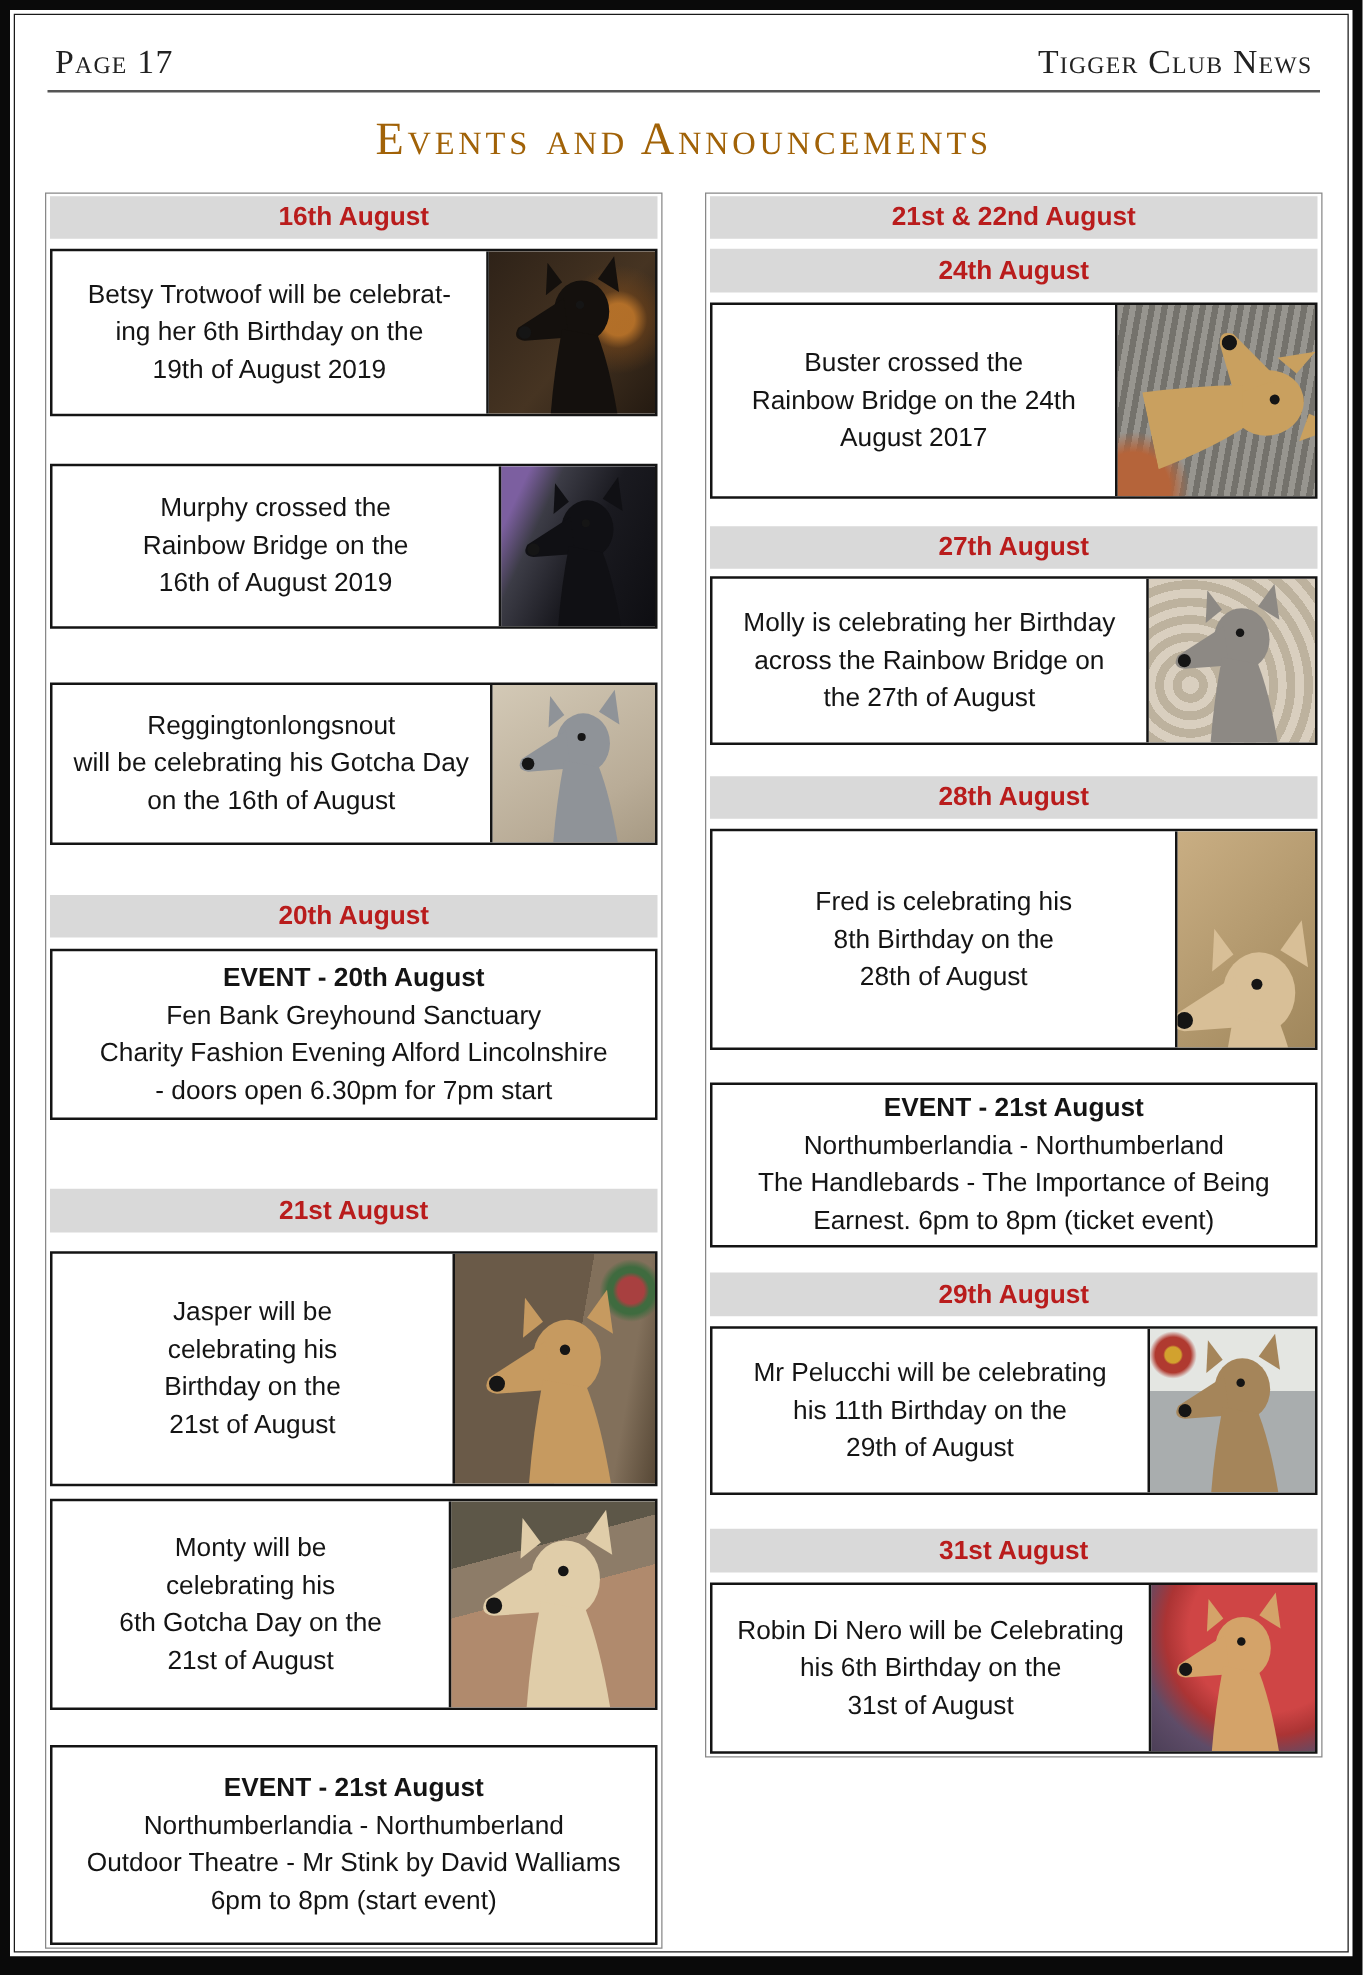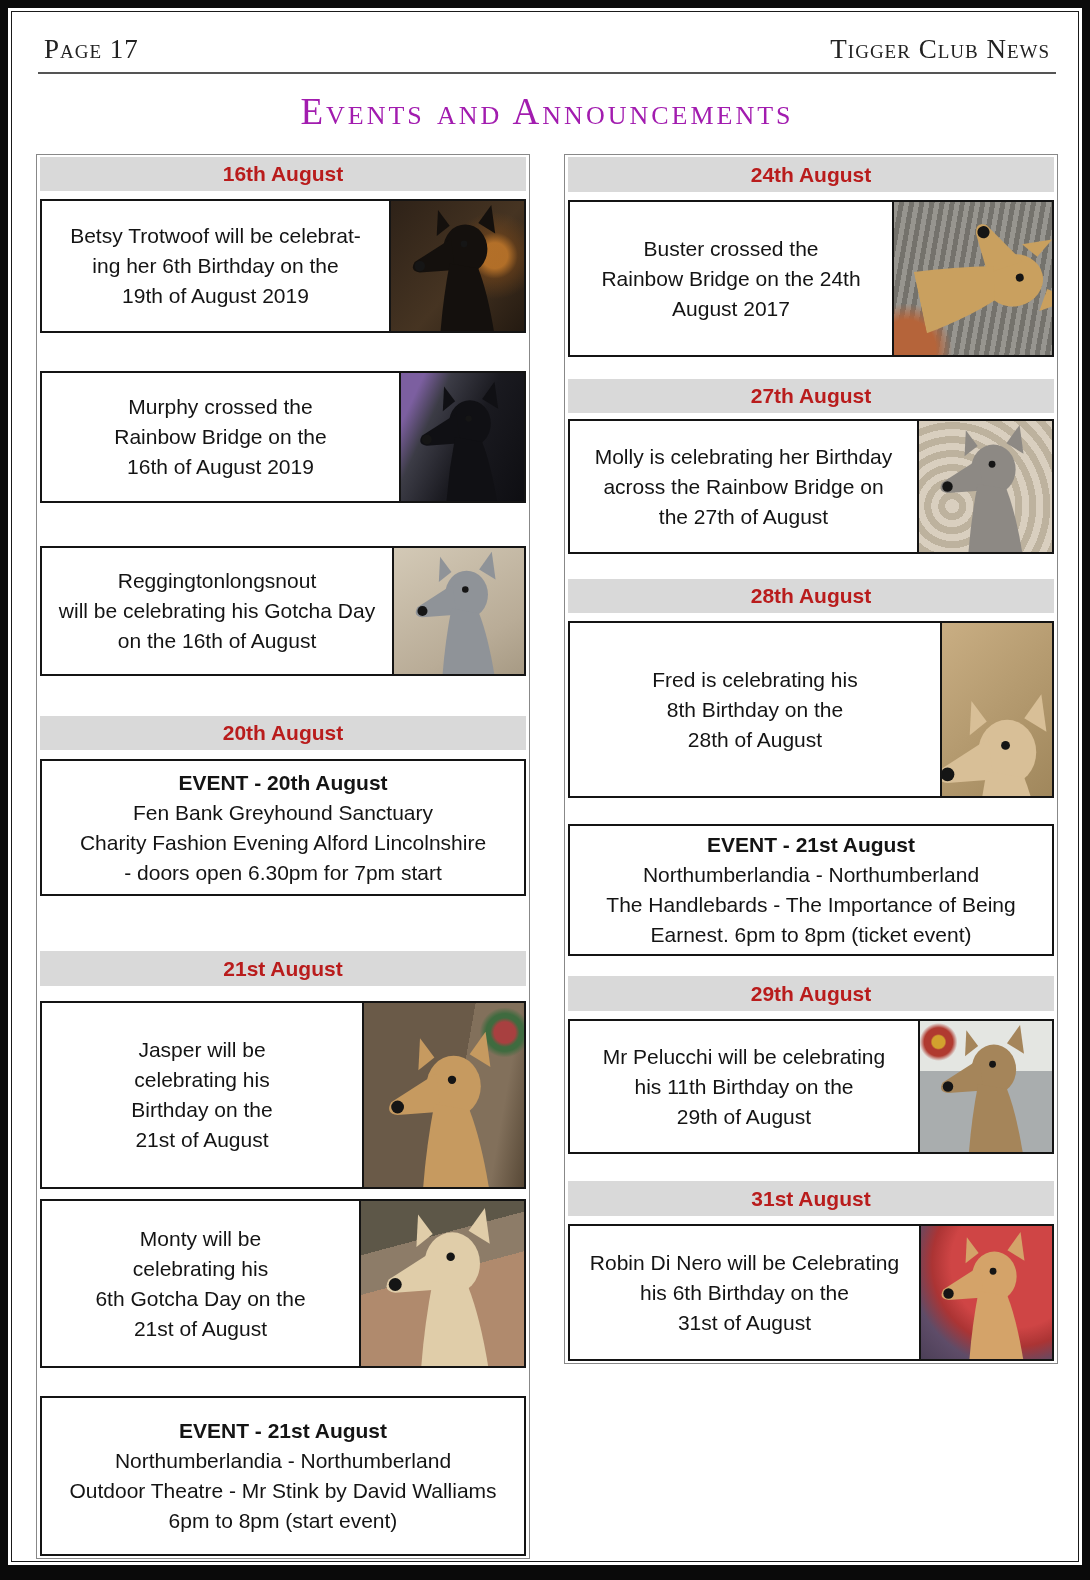--- a/index.html
+++ b/index.html
@@ -17,21 +17,21 @@
   .hdr {
     display: flex; justify-content: space-between; align-items: baseline;
     font-family: "Liberation Serif", serif; font-variant: small-caps;
     font-size: 27px; letter-spacing: 1px; color: #222;
     padding: 6px 8px 0 8px; line-height: 30px;
   }
   .rule { border: 0; border-top: 2px solid #555; margin: 8px 2px 0 2px; }
   .title {
     text-align: center;
     font-family: "Liberation Serif", serif; font-variant: small-caps;
-    font-size: 37px; letter-spacing: 3px; color: #a21caf;
+    font-size: 37px; letter-spacing: 3px; color: #a16207;
     margin-top: 18px; line-height: 40px;
   }
 
   .cols { display: flex; gap: 34px; margin-top: 22px; align-items: flex-start; }
   .col { flex: 1; border: 1px solid #888; padding: 2px 3px; background: #fff; }
 
   .bar {
     background: #d9d9d9; font-weight: bold; font-size: 21px;
     display: flex; align-items: center; justify-content: center;
     color: #b91c1c;
@@ -205,20 +205,21 @@
             <div>Northumberlandia - Northumberland</div>
             <div>Outdoor Theatre - Mr Stink by David Walliams</div>
             <div>6pm  to 8pm (start event)</div>
           </div>
         </div>
 
       </div>
 
       <div class="col">
 
+        <div class="bar" style="height:34px;margin-bottom:8px">21st &amp; 22nd August</div>
 
 
         <div class="bar" style="height:35px;margin-bottom:8px">24th August</div>
 
         <div class="card" style="height:157px;margin-bottom:22px">
           <div class="txt">
             <div>Buster crossed the</div>
             <div>Rainbow Bridge on the 24th</div>
             <div>August 2017</div>
           </div>

